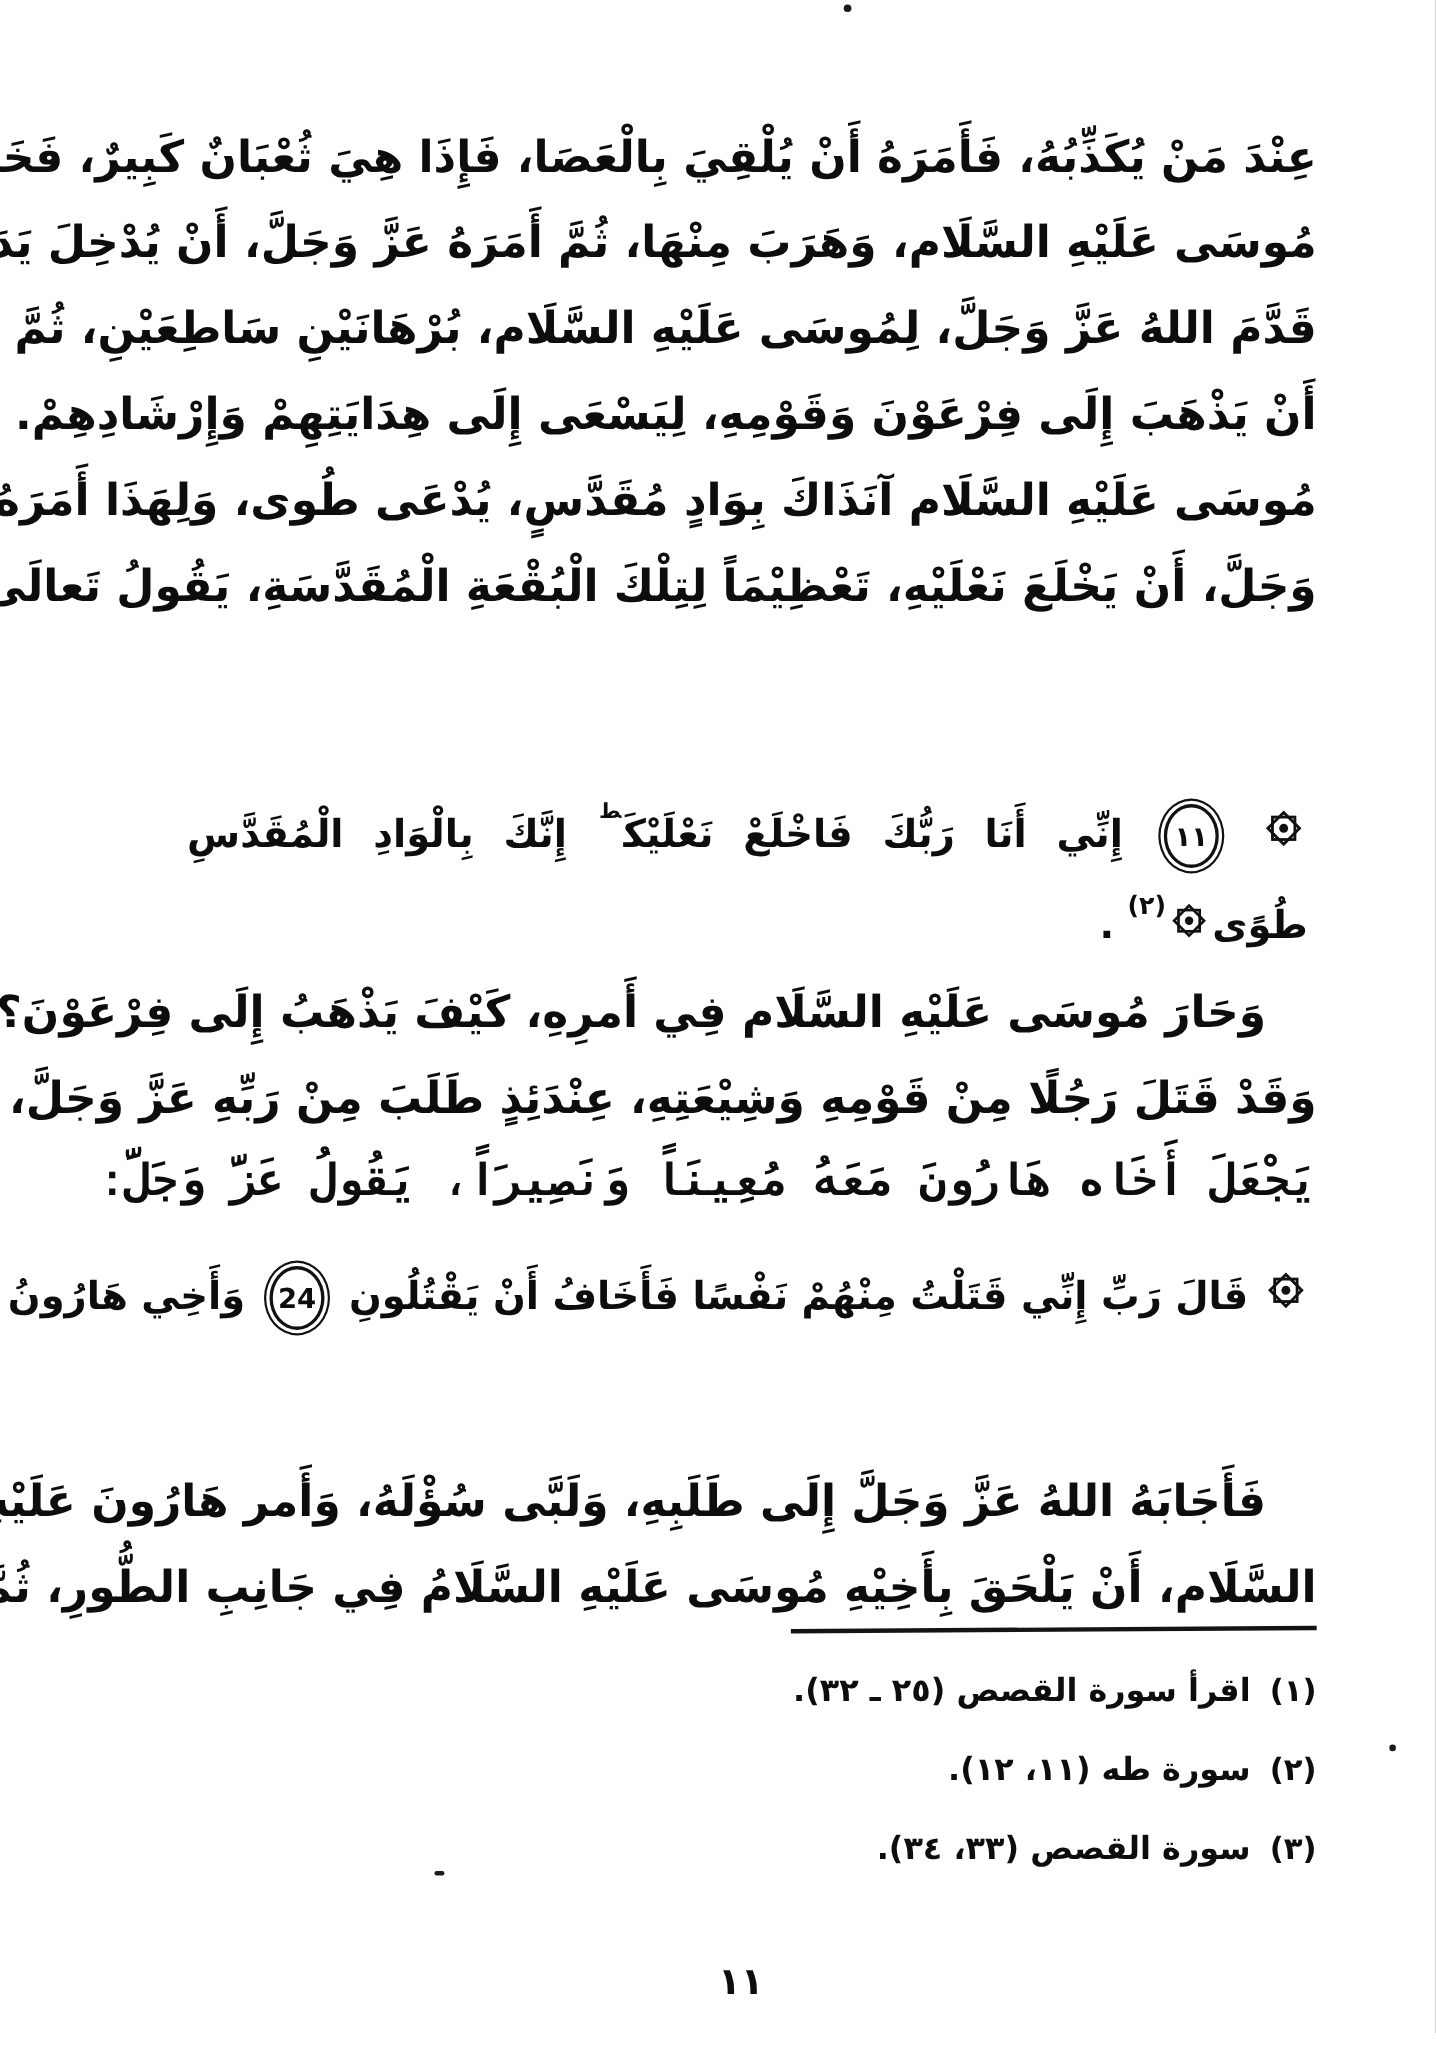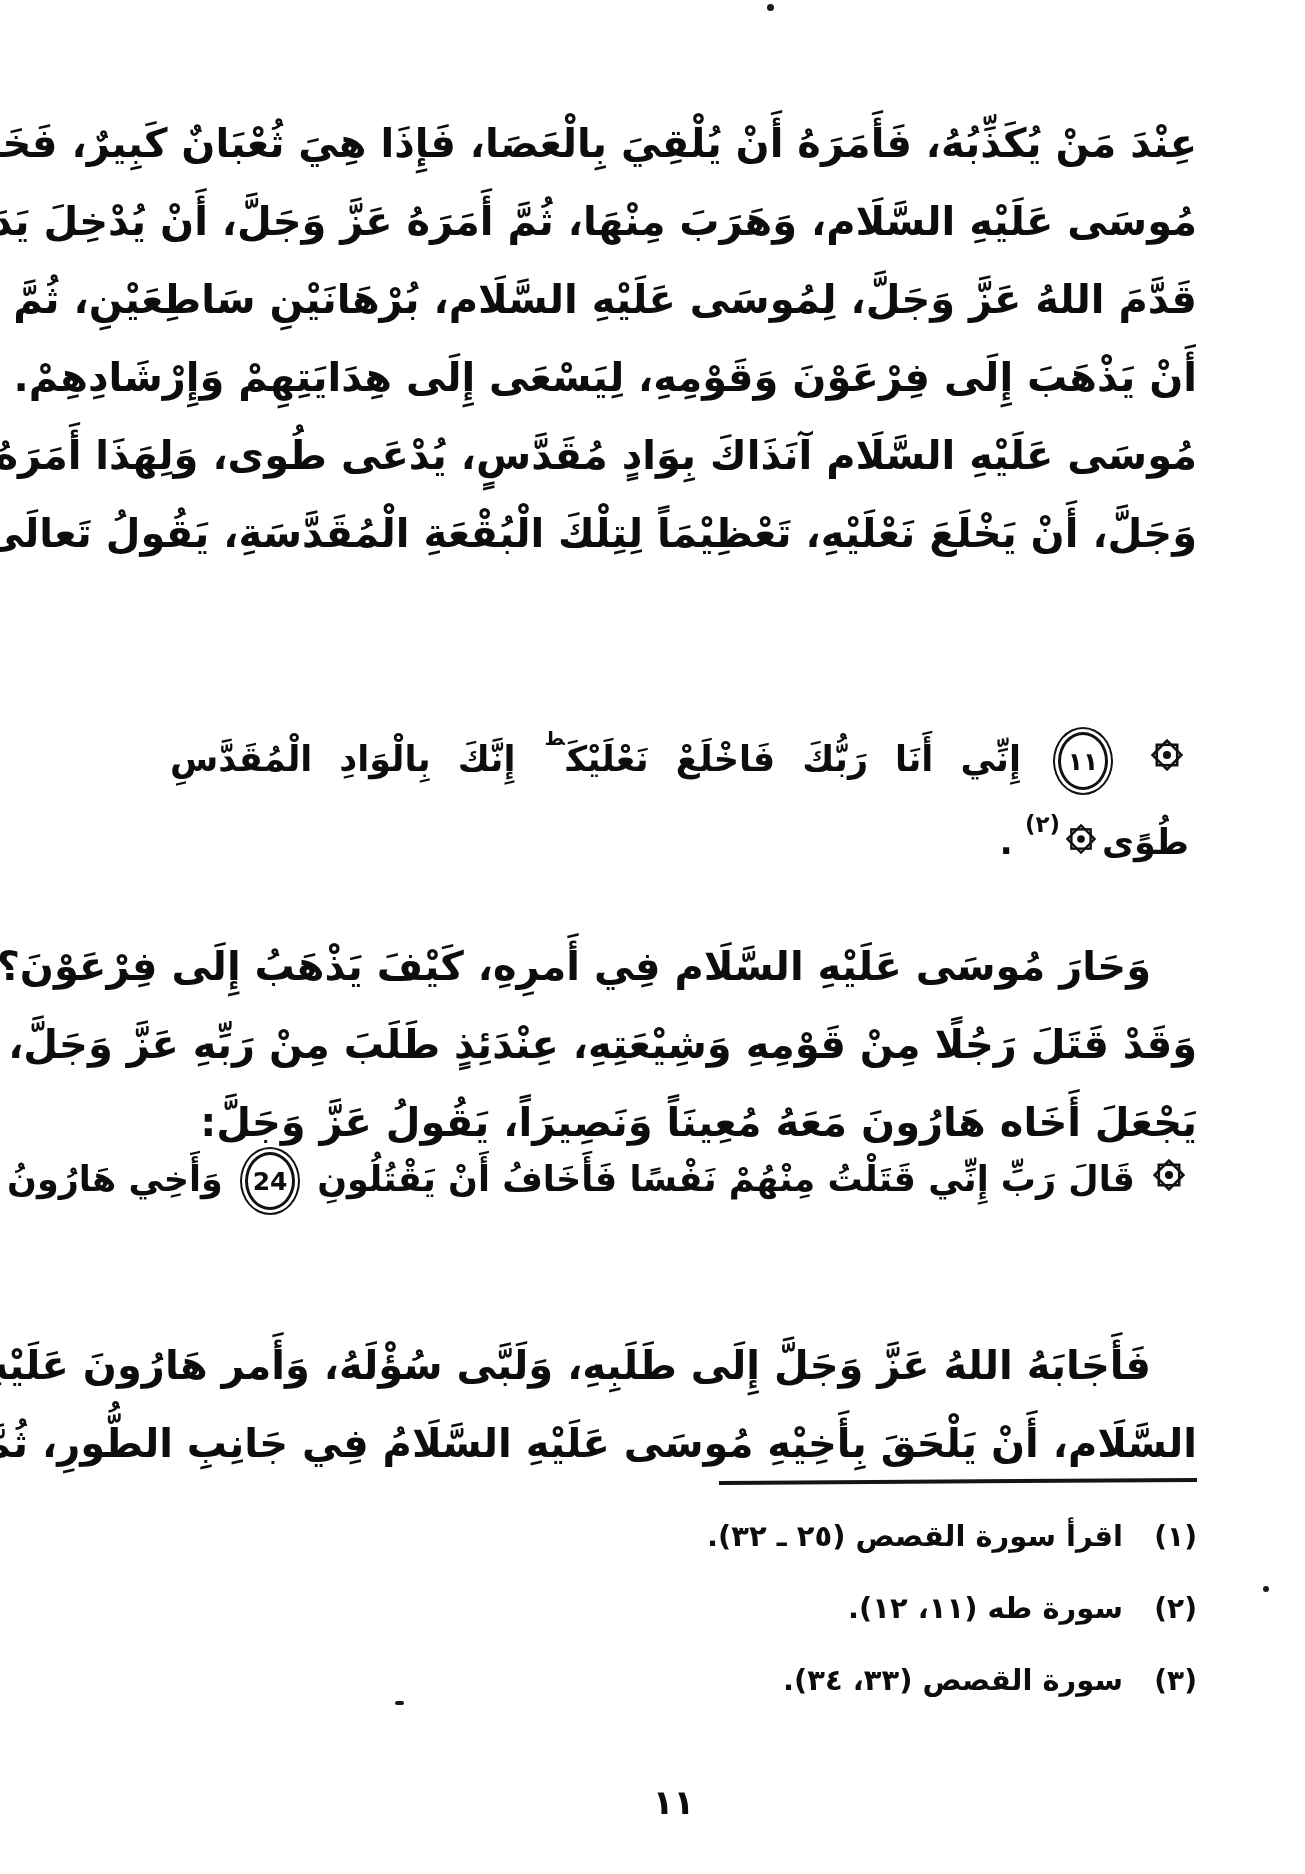--- a/index.html
+++ b/index.html
@@ -12,21 +12,21 @@
     margin:0 auto;
   }
   .textcol { position:absolute; right:108px; left:128px; direction:rtl; }
   .line {
     display:block; height:78px; line-height:78px;
     font-size:40px; font-weight:700;
     text-align:justify; text-align-last:justify;
     white-space:nowrap;
     letter-spacing:0;
   }
-  .line.natural { text-align:right; text-align-last:right; }
+  .line.natural { text-align:right; text-align-last:right;font-family:Liberation Mono, monospace; }
   .qline {
     display:block; height:86px; line-height:86px;
     font-size:35px; font-weight:700;
     text-align:justify; text-align-last:justify;
     white-space:nowrap;
   }
   .qline.natural { text-align:left; text-align-last:right; }
   .indent { padding-right:46px; }
   .fnref {
     font-size:23px; font-weight:700;
@@ -48,21 +48,21 @@
   .fnrule {
     position:absolute; right:108px; top:1478px;
     width:478px; height:4px; background:#141414;
     transform:rotate(-0.35deg); transform-origin:right center;
   }
   .footnotes { position:absolute; right:108px; left:250px; top:1500px; direction:rtl; }
   .fnrow { display:flex; direction:rtl; height:72px; align-items:center; }
   .fnmarker {
     flex:0 0 60px; font-size:28px; font-weight:700; text-align:right;
   }
-  .fntext { font-size:29px; font-weight:700; margin-right:14px; white-space:nowrap; }
+  .fntext { font-size:29px; font-weight:700; margin-right:0; white-space:nowrap; }
   .pagenum {
     position:absolute; top:1782px; left:0; right:0;
     text-align:center; padding-right:0; padding-left:42px;
     font-size:34px; font-weight:700; direction:rtl;
   }
   .speck { position:absolute; background:#1a1a1a; border-radius:50%; }
   .speck.s1 { left:767px; top:4px;  width:7px; height:7px; }
   .speck.s2 { left:1263px; top:1586px; width:6px; height:6px; }
   .speck.s3 { left:395px; top:1701px; width:9px; height:4px; border-radius:2px; }
 </style>
@@ -103,21 +103,21 @@
       <span>طُوًى</span><span class="rosette"><svg width="34" height="34" viewBox="0 0 24 24">
             <g fill="none" stroke="#111" stroke-width="1.7">
               <rect x="5.2" y="5.2" width="13.6" height="13.6"></rect>
               <rect x="5.2" y="5.2" width="13.6" height="13.6" transform="rotate(45 12 12)"></rect>
             </g>
             <circle cx="12" cy="12" r="2.7" fill="#111"></circle>
           </svg></span><span class="fnref">(٢)</span> <span>.</span>
     </div>
   </div>
 
-  <div class="textcol" style="top:927px;">
+  <div class="textcol" style="top:882px;">
     <div class="line indent"><span>وَحَارَ مُوسَى عَلَيْهِ السَّلَام فِي أَمرِهِ، كَيْفَ يَذْهَبُ إِلَى فِرْعَوْنَ؟</span></div>
     <div class="line"><span>وَقَدْ قَتَلَ رَجُلًا مِنْ قَوْمِهِ وَشِيْعَتِهِ، عِنْدَئِذٍ طَلَبَ مِنْ رَبِّهِ عَزَّ وَجَلَّ، أَنْ</span></div>
     <div class="line natural"><span>يَجْعَلَ أَخَاه هَارُونَ مَعَهُ مُعِينَاً وَنَصِيرَاً، يَقُولُ عَزَّ وَجَلَّ:</span></div>
   </div>
 
   <div class="textcol" style="top:1136px; right:114px;">
     <div class="qline" style="padding-left:84px;">
       <span class="rosette"><svg width="36" height="36" viewBox="0 0 24 24">
             <g fill="none" stroke="#111" stroke-width="1.7">
               <rect x="5.2" y="5.2" width="13.6" height="13.6"></rect>

